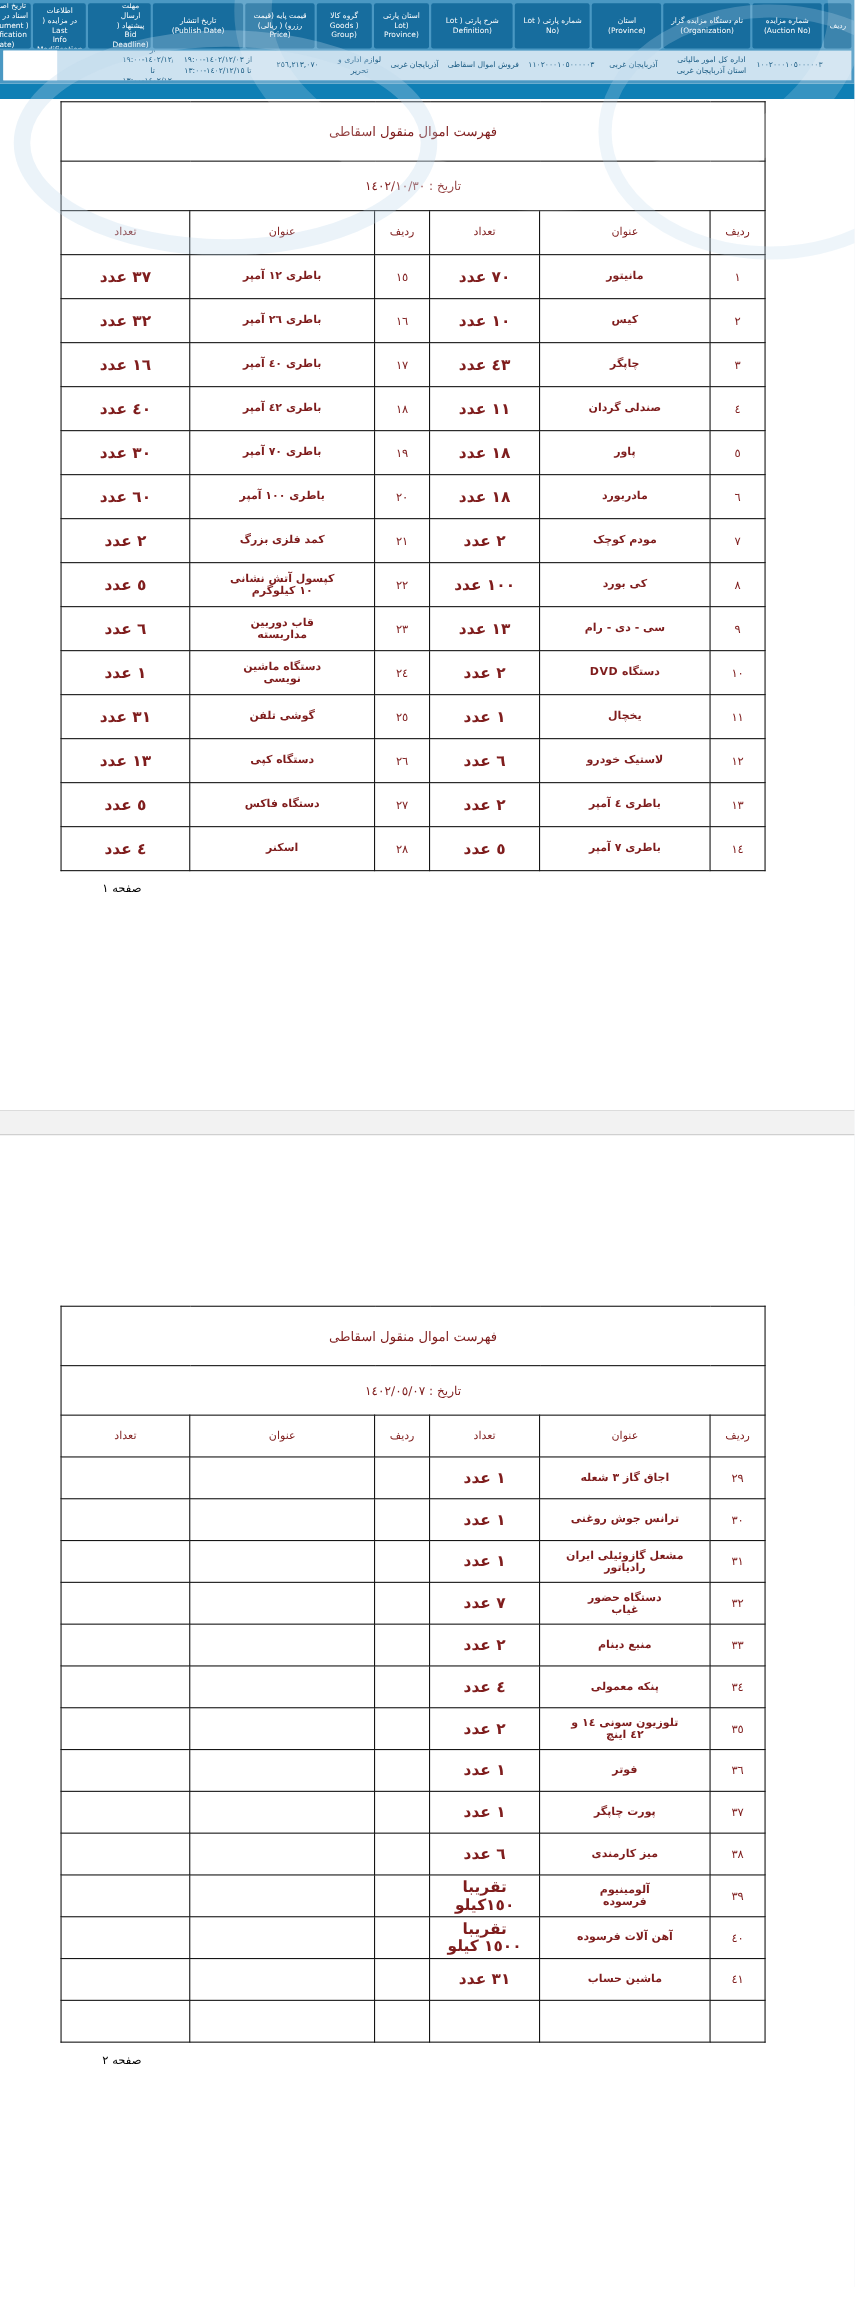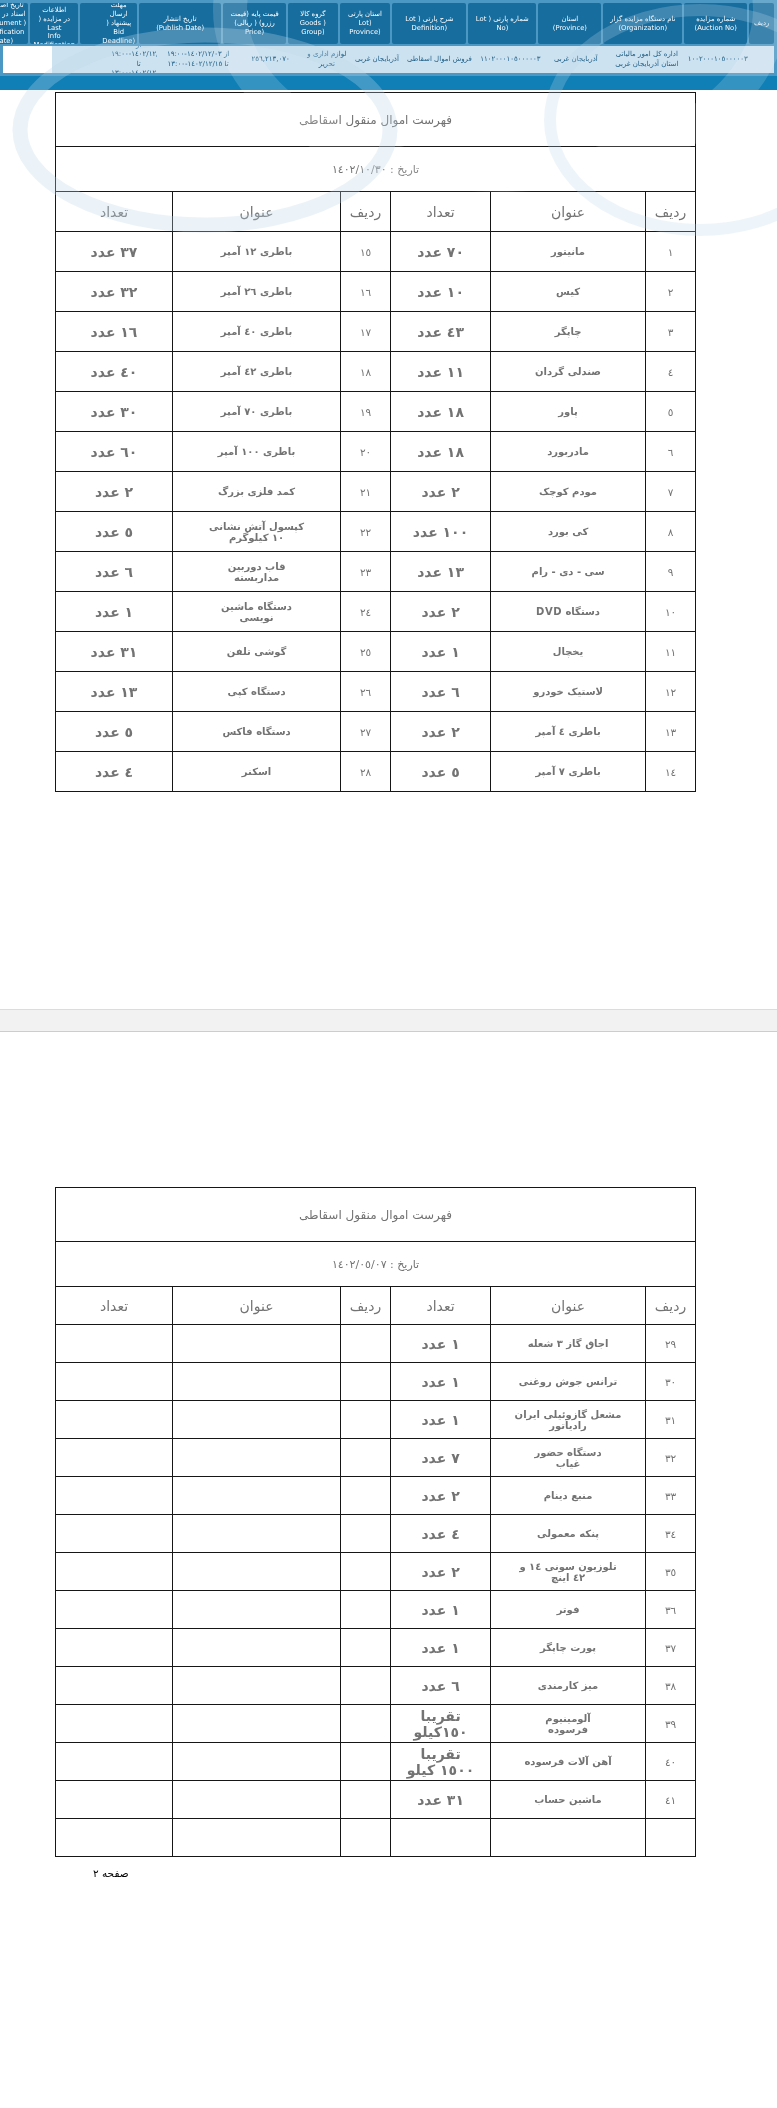--- a/index.html
+++ b/index.html
@@ -35,25 +35,25 @@
 
   .watermark { position:absolute; top:0; left:0; z-index:6; pointer-events:none; }
 
   
   .page { background:#ffffff; position:relative; z-index:2; }
   .page1 { height:917px; }
   .page2 { height:1045px; }
   .divider { height:23px; background:#f2f2f2; border-top:1px solid #dcdcdc; border-bottom:1px solid #cdcdcd; box-sizing:border-box; }
 
   .doc-table { width:640px; margin:2px 12px 0 55px; border-collapse:collapse; table-layout:fixed;
-               direction:rtl; color:#737373; }
+               direction:rtl; color:#7f1d1d; }
   .doc-table td { border:1.5px solid #161616; padding:2px 3px; vertical-align:middle; box-sizing:border-box; }
   .title-cell { height:54px; text-align:center; font-size:12px; letter-spacing:2px; }
   .date-cell  { height:45px; text-align:center; font-size:11px; letter-spacing:2px; }
-  .head-cell  { height:37px; text-align:center; font-size:14px; letter-spacing:2.5px; font-weight:400; }
+  .head-cell  { height:37px; text-align:center; font-size:10px; letter-spacing:2.5px; font-weight:400; }
   .cell-no    { text-align:center; font-size:10.5px; letter-spacing:1.5px; }
   .cell-title { text-align:center; font-weight:700; font-size:10px; letter-spacing:0.5px; white-space:pre-line; }
   .cell-qty   { text-align:center; font-weight:700; font-size:14px; letter-spacing:0.5px; white-space:pre-line; }
   .t1 tbody tr { height:40px; }
   .t2 tbody tr { height:38px; }
   .page2 .doc-table { margin-top:155px; }
 
   .page-footer { width:640px; margin-left:55px; direction:rtl; text-align:left; font-size:10.5px;
                  letter-spacing:1.5px; padding:10px 38px 0 38px; box-sizing:border-box; color:#000; }
 </style>
@@ -277,20 +277,21 @@
           <tr>
             <td class="cell-no">١٤</td>
             <td class="cell-title">باطری ٧ آمپر</td>
             <td class="cell-qty">٥ عدد</td>
             <td class="cell-no">٢٨</td>
             <td class="cell-title">اسکنر</td>
             <td class="cell-qty">٤ عدد</td>
           </tr>
         </tbody>
     </table>
+    <div class="page-footer">صفحه ١</div>
   </div>
 
   <div class="divider"></div>
 
   <div class="page page2">
     <table class="doc-table t2">
       <colgroup>
         <col style="width:50px">
           <col style="width:155px">
           <col style="width:100px">

